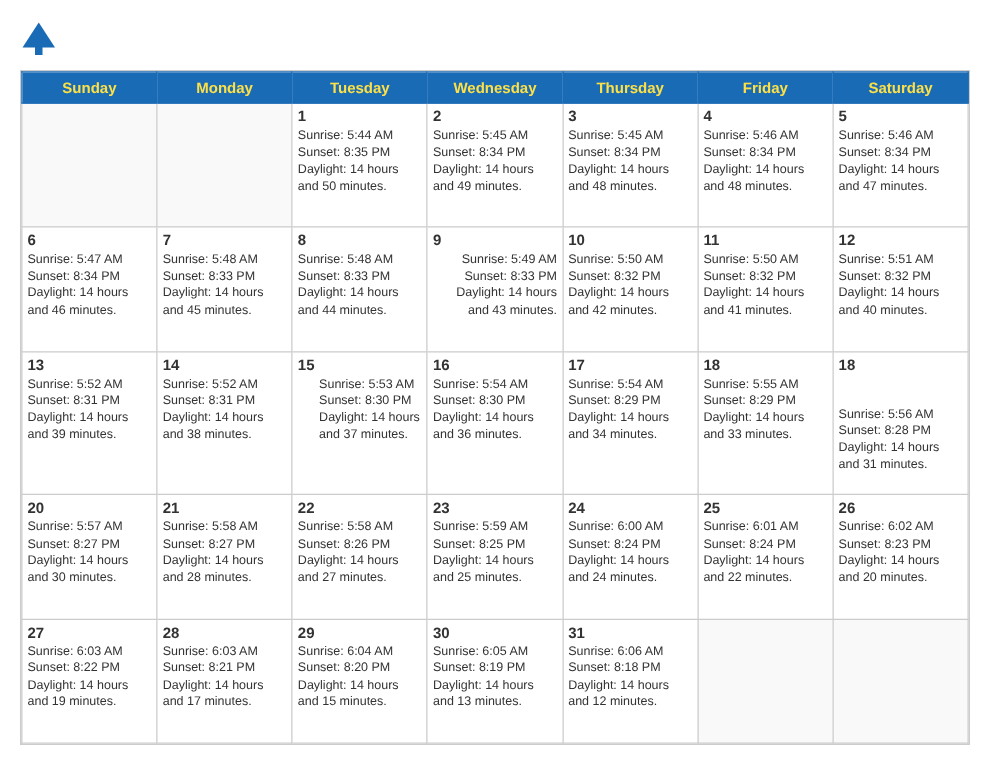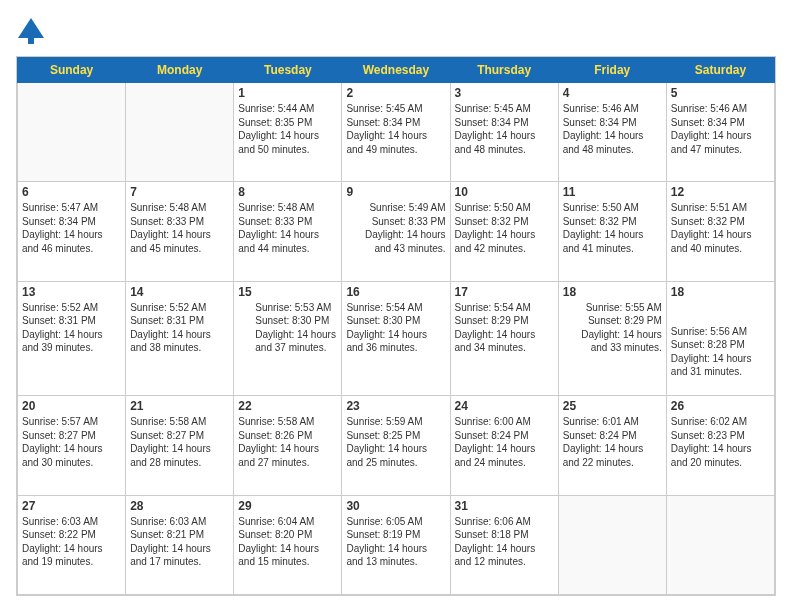--- a/index.html
+++ b/index.html
@@ -262,21 +262,21 @@
             </td>
             <td class="cal-cell">
               <div class="day-num">17</div>
               <div class="cell-text" style="white-space: pre-line;">Sunrise: 5:54 AM
 Sunset: 8:29 PM
 Daylight: 14 hours
 and 34 minutes.</div>
             </td>
             <td class="cal-cell">
               <div class="day-num">18</div>
-              <div class="cell-text" style="white-space: pre-line; text-align: right;">Sunrise: 5:55 AM
+              <div class="cell-text" style="white-space: pre-line;">Sunrise: 5:55 AM
 Sunset: 8:29 PM
 Daylight: 14 hours
 and 33 minutes.</div>
             </td>
             <td class="cal-cell">
               <div class="day-num">18</div>
               <div class="cell-text" style="white-space: pre-line; margin-top: 26px;">Sunrise: 5:56 AM
 Sunset: 8:28 PM
 Daylight: 14 hours
 and 31 minutes.</div>

